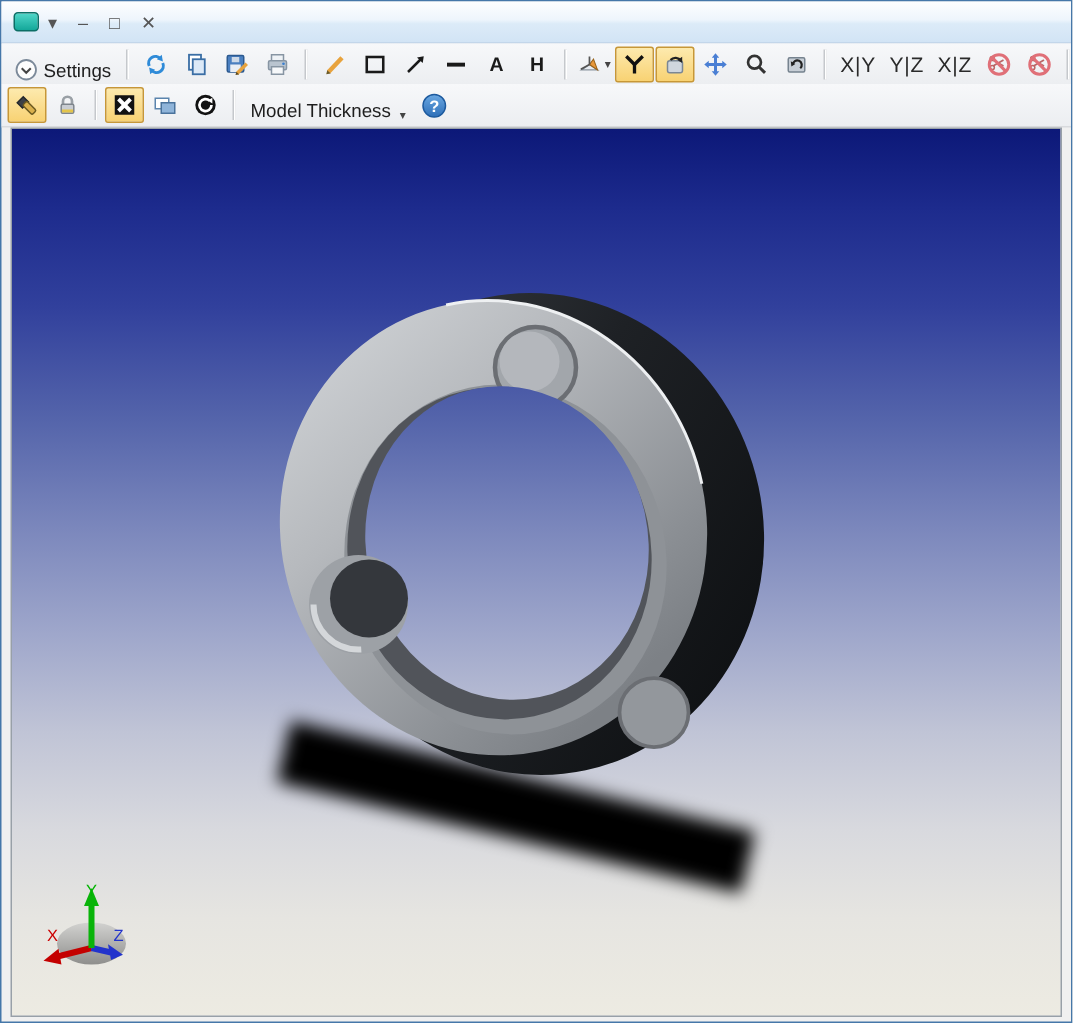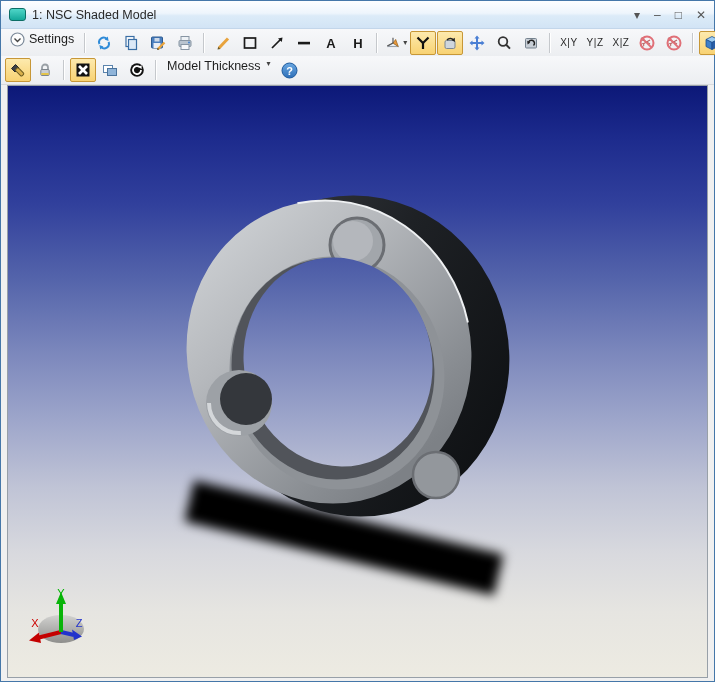--- a/index.html
+++ b/index.html
@@ -16,39 +16,38 @@
   
   .toolbar{display:flex;align-items:center;background:linear-gradient(to bottom,#f7f8fa,#eceef1);
     padding:0 4px;gap:1px;}
   .row1{height:27px;}
   .row2{height:28px;border-bottom:1px solid #d8dadd;}
   .tbtn{display:flex;align-items:center;justify-content:center;height:22px;min-width:22px;
     border:1px solid transparent;border-radius:2px;padding:0 1px;}
   .tbtn.active{background:linear-gradient(to bottom,#fdeaae,#f8d273);border-color:#c79737;}
   .tbtn svg{display:block;}
   .sep{width:1px;height:20px;background:#c5c8cc;border-right:1px solid #fff;margin:0 4px;flex:0 0 auto;}
-  .txtbtn{display:flex;align-items:flex-start;gap:4px;font-size:12.5px;color:#1e1e1e;padding:0 5px;height:22px;border-radius:2px;}
-  .planebtn{font-size:10px;color:#2a2a2a;letter-spacing:.5px;padding:0 4px;height:22px;display:flex;align-items:center;}
+  .txtbtn{display:flex;align-items:flex-end;gap:4px;font-size:12.5px;color:#1e1e1e;padding:0 5px;height:22px;border-radius:2px;}
+  .planebtn{font-size:14px;color:#2a2a2a;letter-spacing:.5px;padding:0 4px;height:22px;display:flex;align-items:center;}
   .dd{font-size:8px;color:#444;margin-left:2px;}
   
   .client{padding:0 6px 6px 6px;}
   .viewport{position:relative;height:591px;border:1px solid #98a0a8;
     background:linear-gradient(to bottom,#0c1878 0%,#1d2b8d 9%,#31409c 20%,#5565ab 33%,
       #7b87bc 45%,#9fa7cb 57%,#c0c4d6 68%,#d8d9de 79%,#e6e5e1 89%,#edebe2 100%);overflow:hidden;}
   .viewport svg{position:absolute;inset:0;width:100%;height:100%;}
   .axis-label{font-size:11px;font-family:"Liberation Sans",sans-serif;}
 </style>
 </head>
 <body>
 
 <div class="window">
 
   <div class="titlebar">
     <span class="titleicon"></span>
-    <span class="title">1: NSC Shaded Model</span>
     <span class="wctrls">
       <span>▾</span>
       <span>–</span>
       <span>□</span>
       <span>✕</span>
     </span>
   </div>
 
   <div class="toolbar row1">
     <div class="txtbtn">

